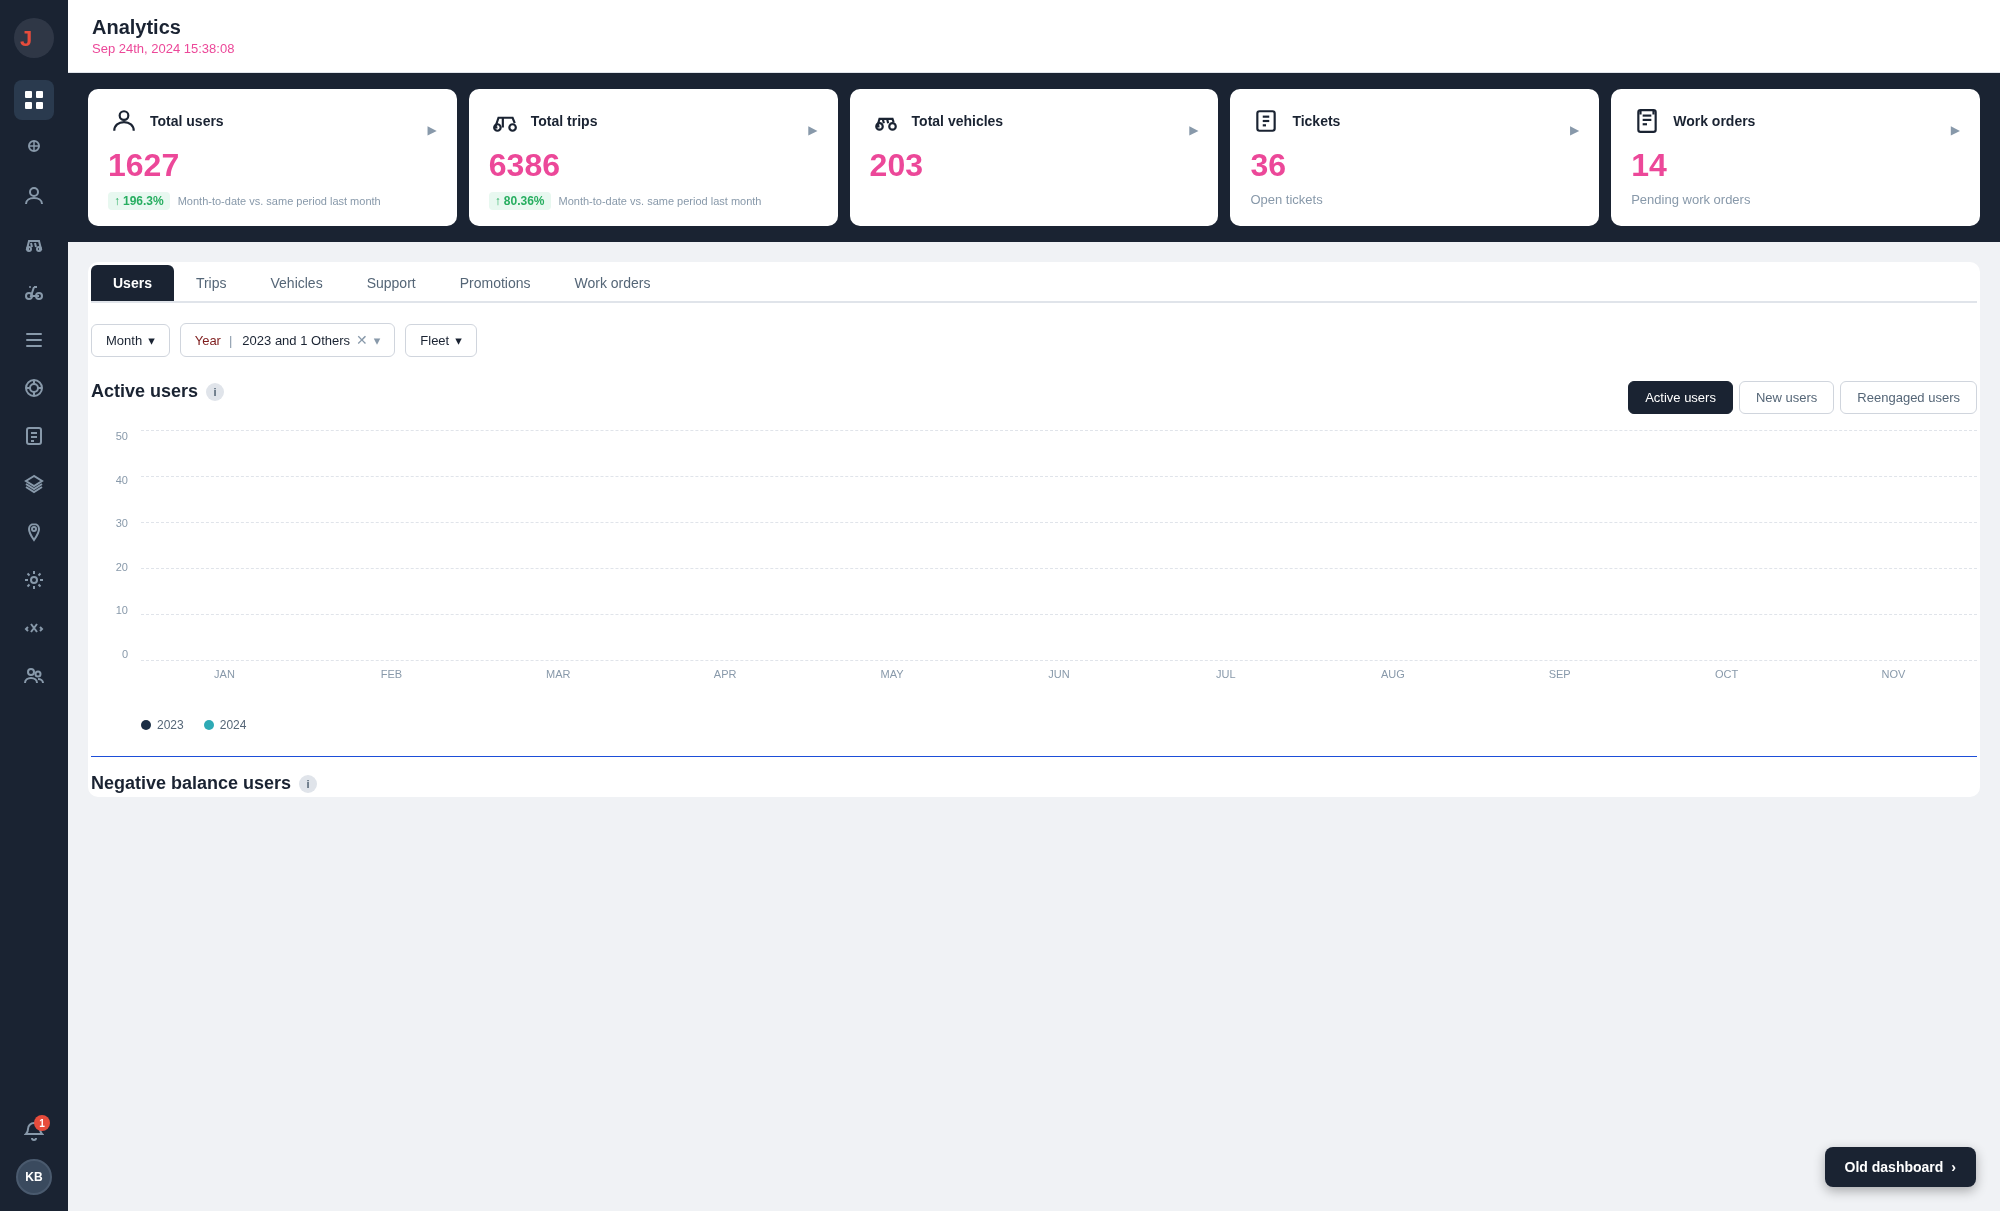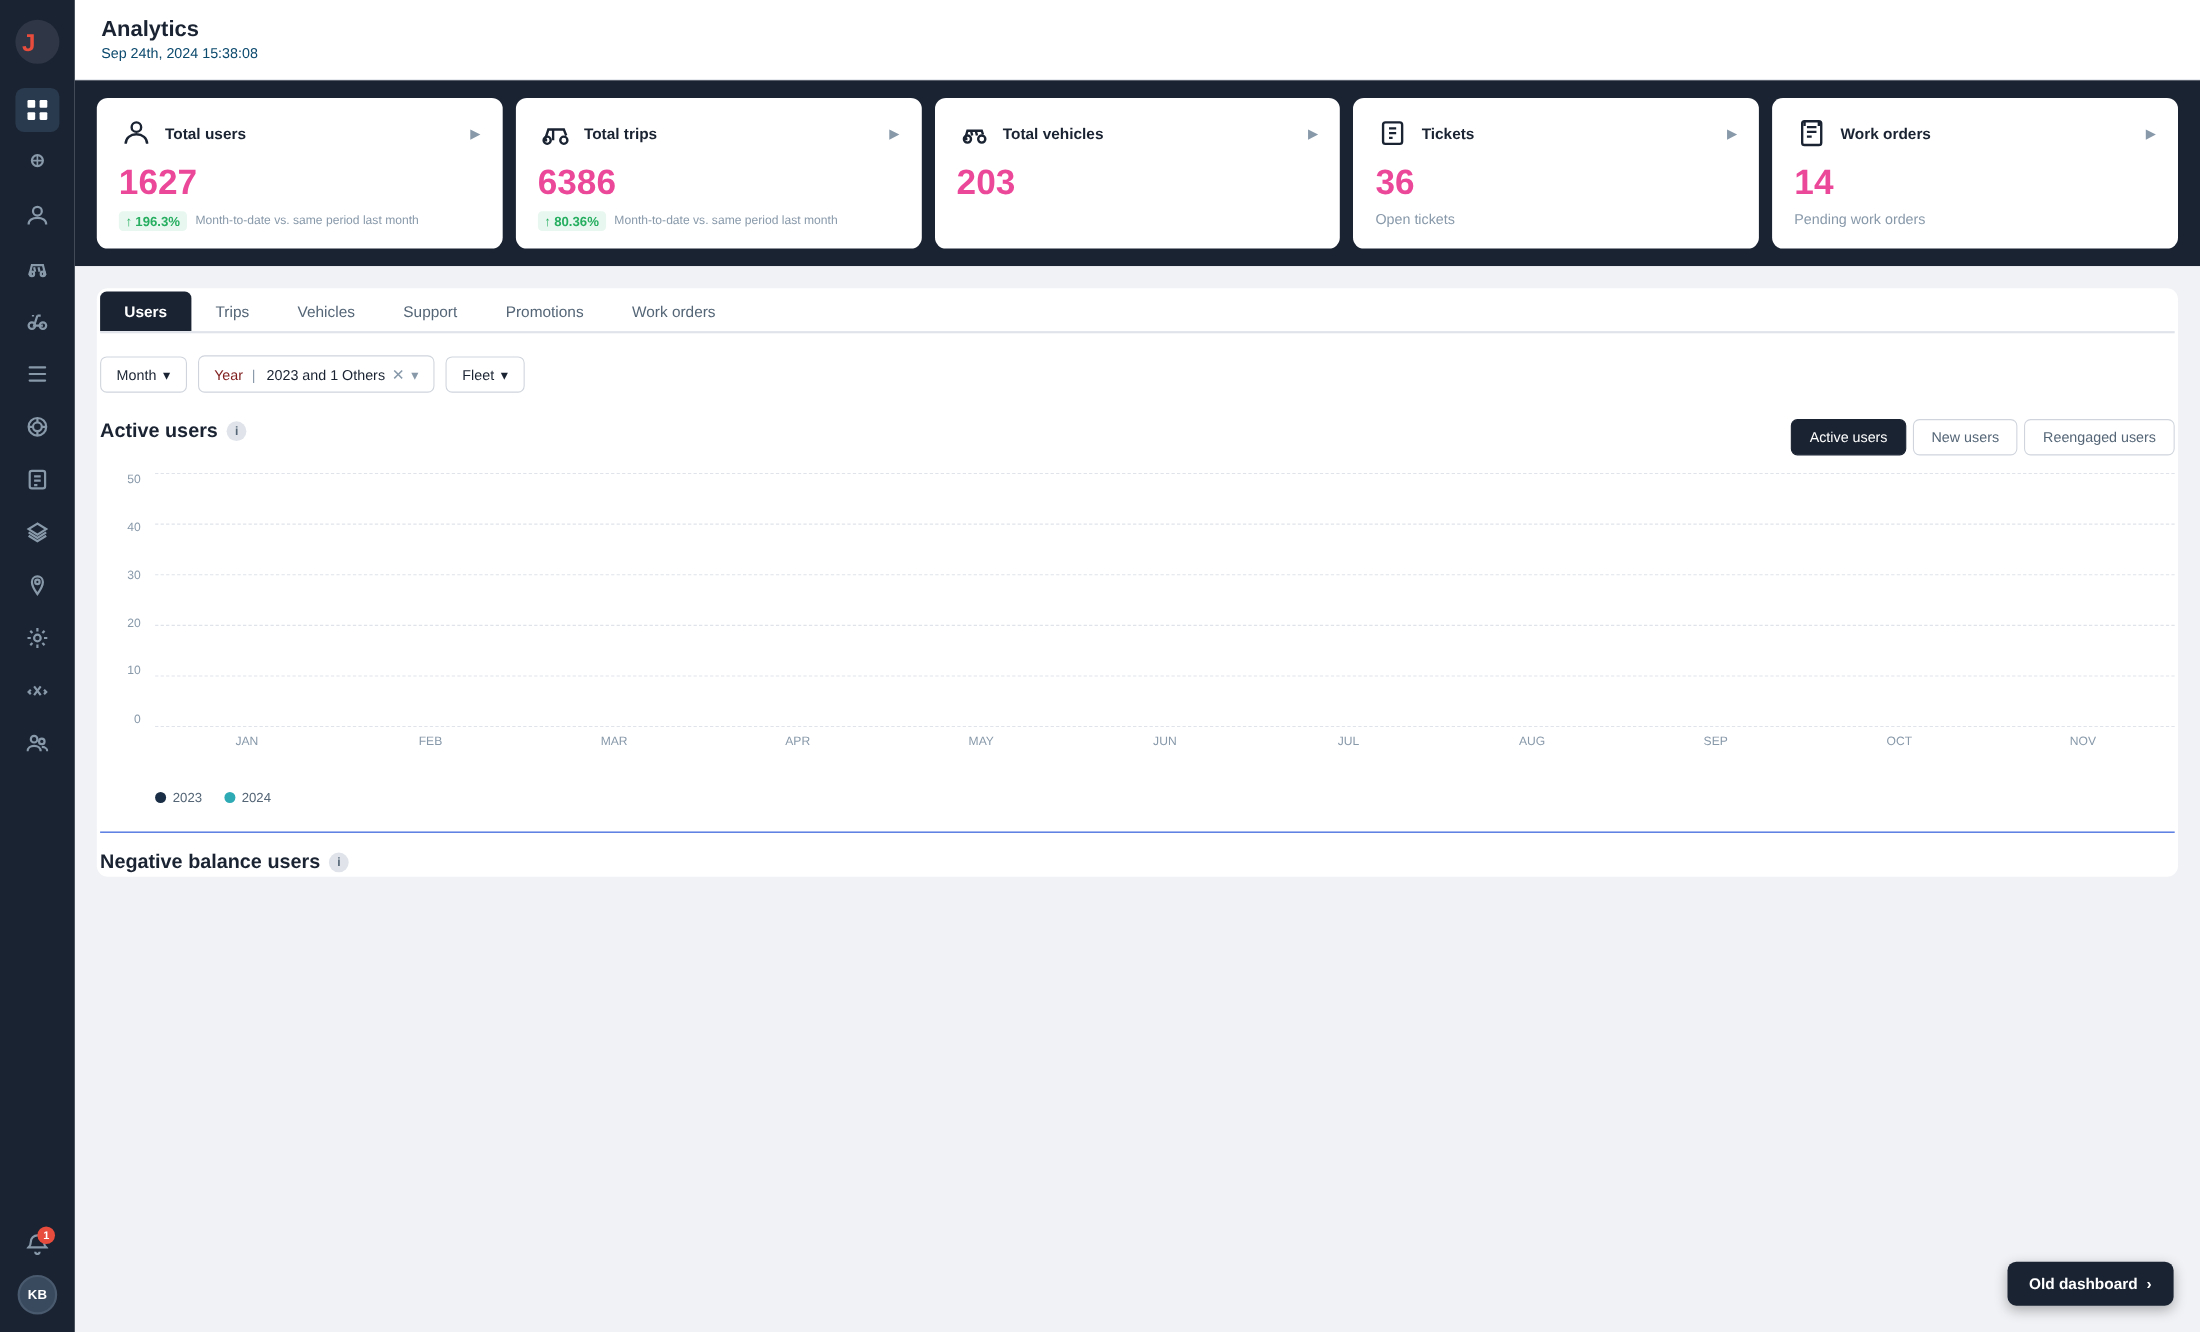--- a/index.html
+++ b/index.html
@@ -85,40 +85,40 @@
     
     .top-header {
       background: #fff;
       border-bottom: 1px solid #e0e4ea;
       padding: 16px 24px;
       display: flex;
       align-items: flex-start;
       gap: 16px;
     }
     .header-title { font-size: 20px; font-weight: 700; color: #1a2332; }
-    .header-subtitle { font-size: 13px; color: #0c4a6e; margin-top: 2px; }
+    .header-subtitle { font-size: 13px; color: #ec4899; margin-top: 2px; }
 
     
     .stats-area {
       background: #1a2332;
       padding: 16px 20px;
       display: flex;
       gap: 12px;
     }
     .stat-card {
       background: #fff;
       border-radius: 10px;
       padding: 16px 20px;
       flex: 1;
       min-width: 0;
       cursor: pointer;
     }
     .stat-card-header {
       display: flex;
-      align-items: center;
+      align-items: flex-end;
       justify-content: space-between;
       margin-bottom: 10px;
     }
     .stat-card-title-group {
       display: flex;
       align-items: center;
       gap: 10px;
     }
     .stat-icon {
       width: 32px;

